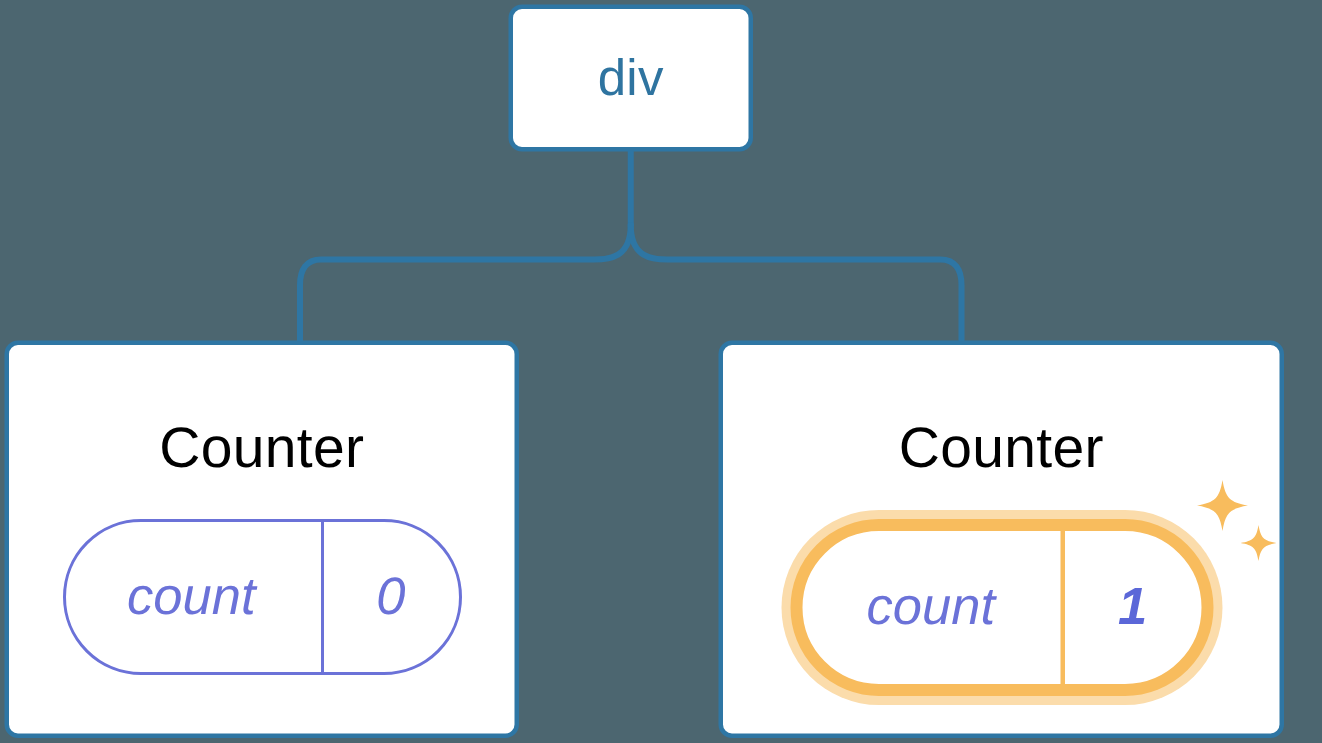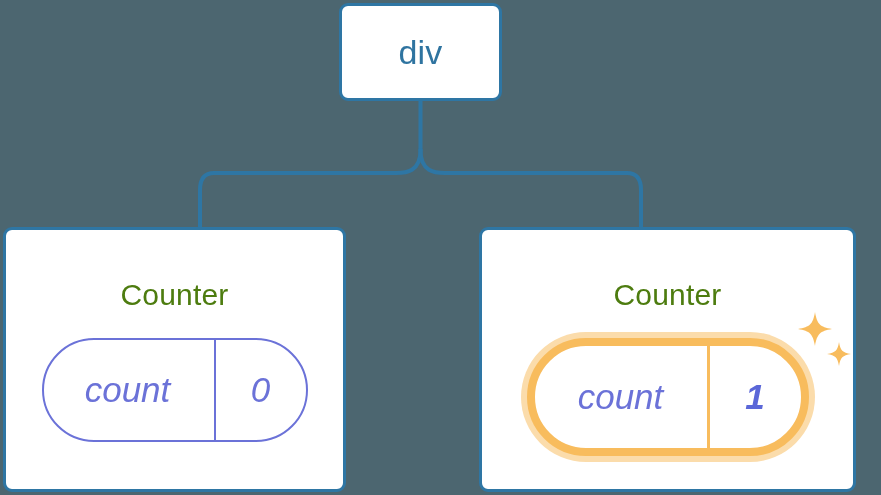--- a/index.html
+++ b/index.html
@@ -68,22 +68,22 @@
     width: 343px;
     height: 265px;
   }
   #node-counter-right {
     left: 479px;
     top: 227px;
     width: 377px;
     height: 265px;
   }
   .card-title {
-    font-size: 30px;
-    color: #4d7c0f;
+    font-size: 38px;
+    color: #000000;
     letter-spacing: 0.2px;
     line-height: 1;
     margin-top: 50px;
   }
 
   
   .pill-wrap {
     position: relative;
     margin-top: 28px;
     display: flex;

